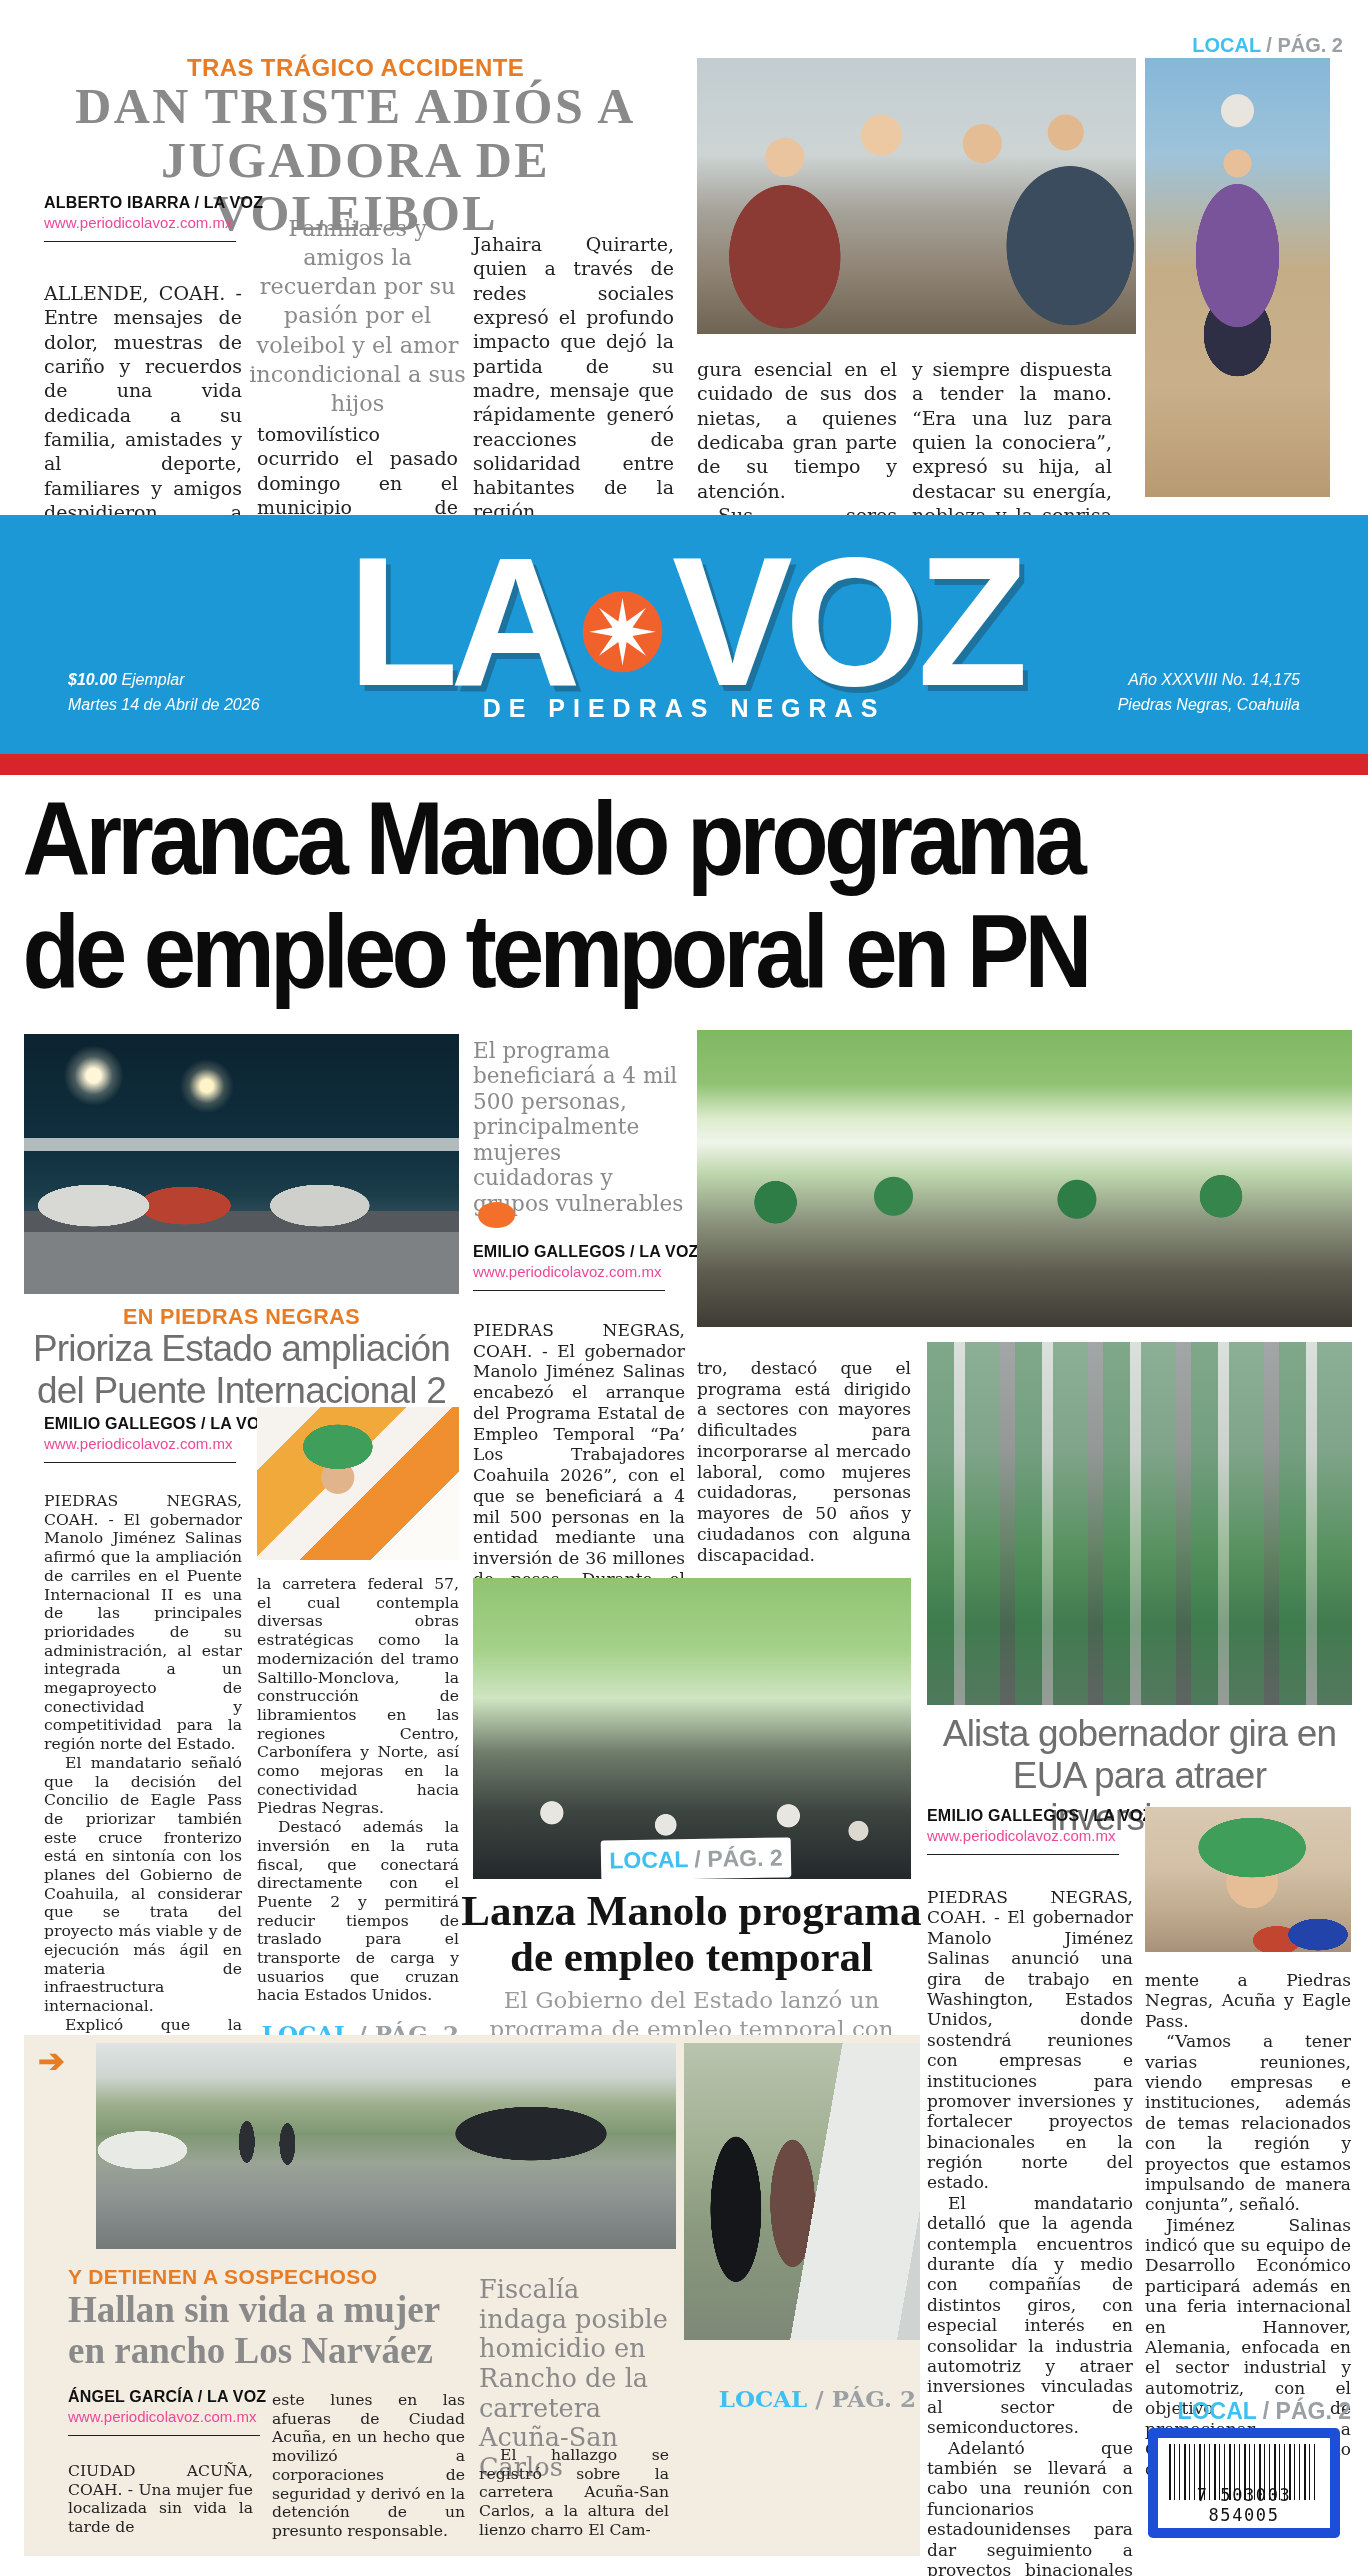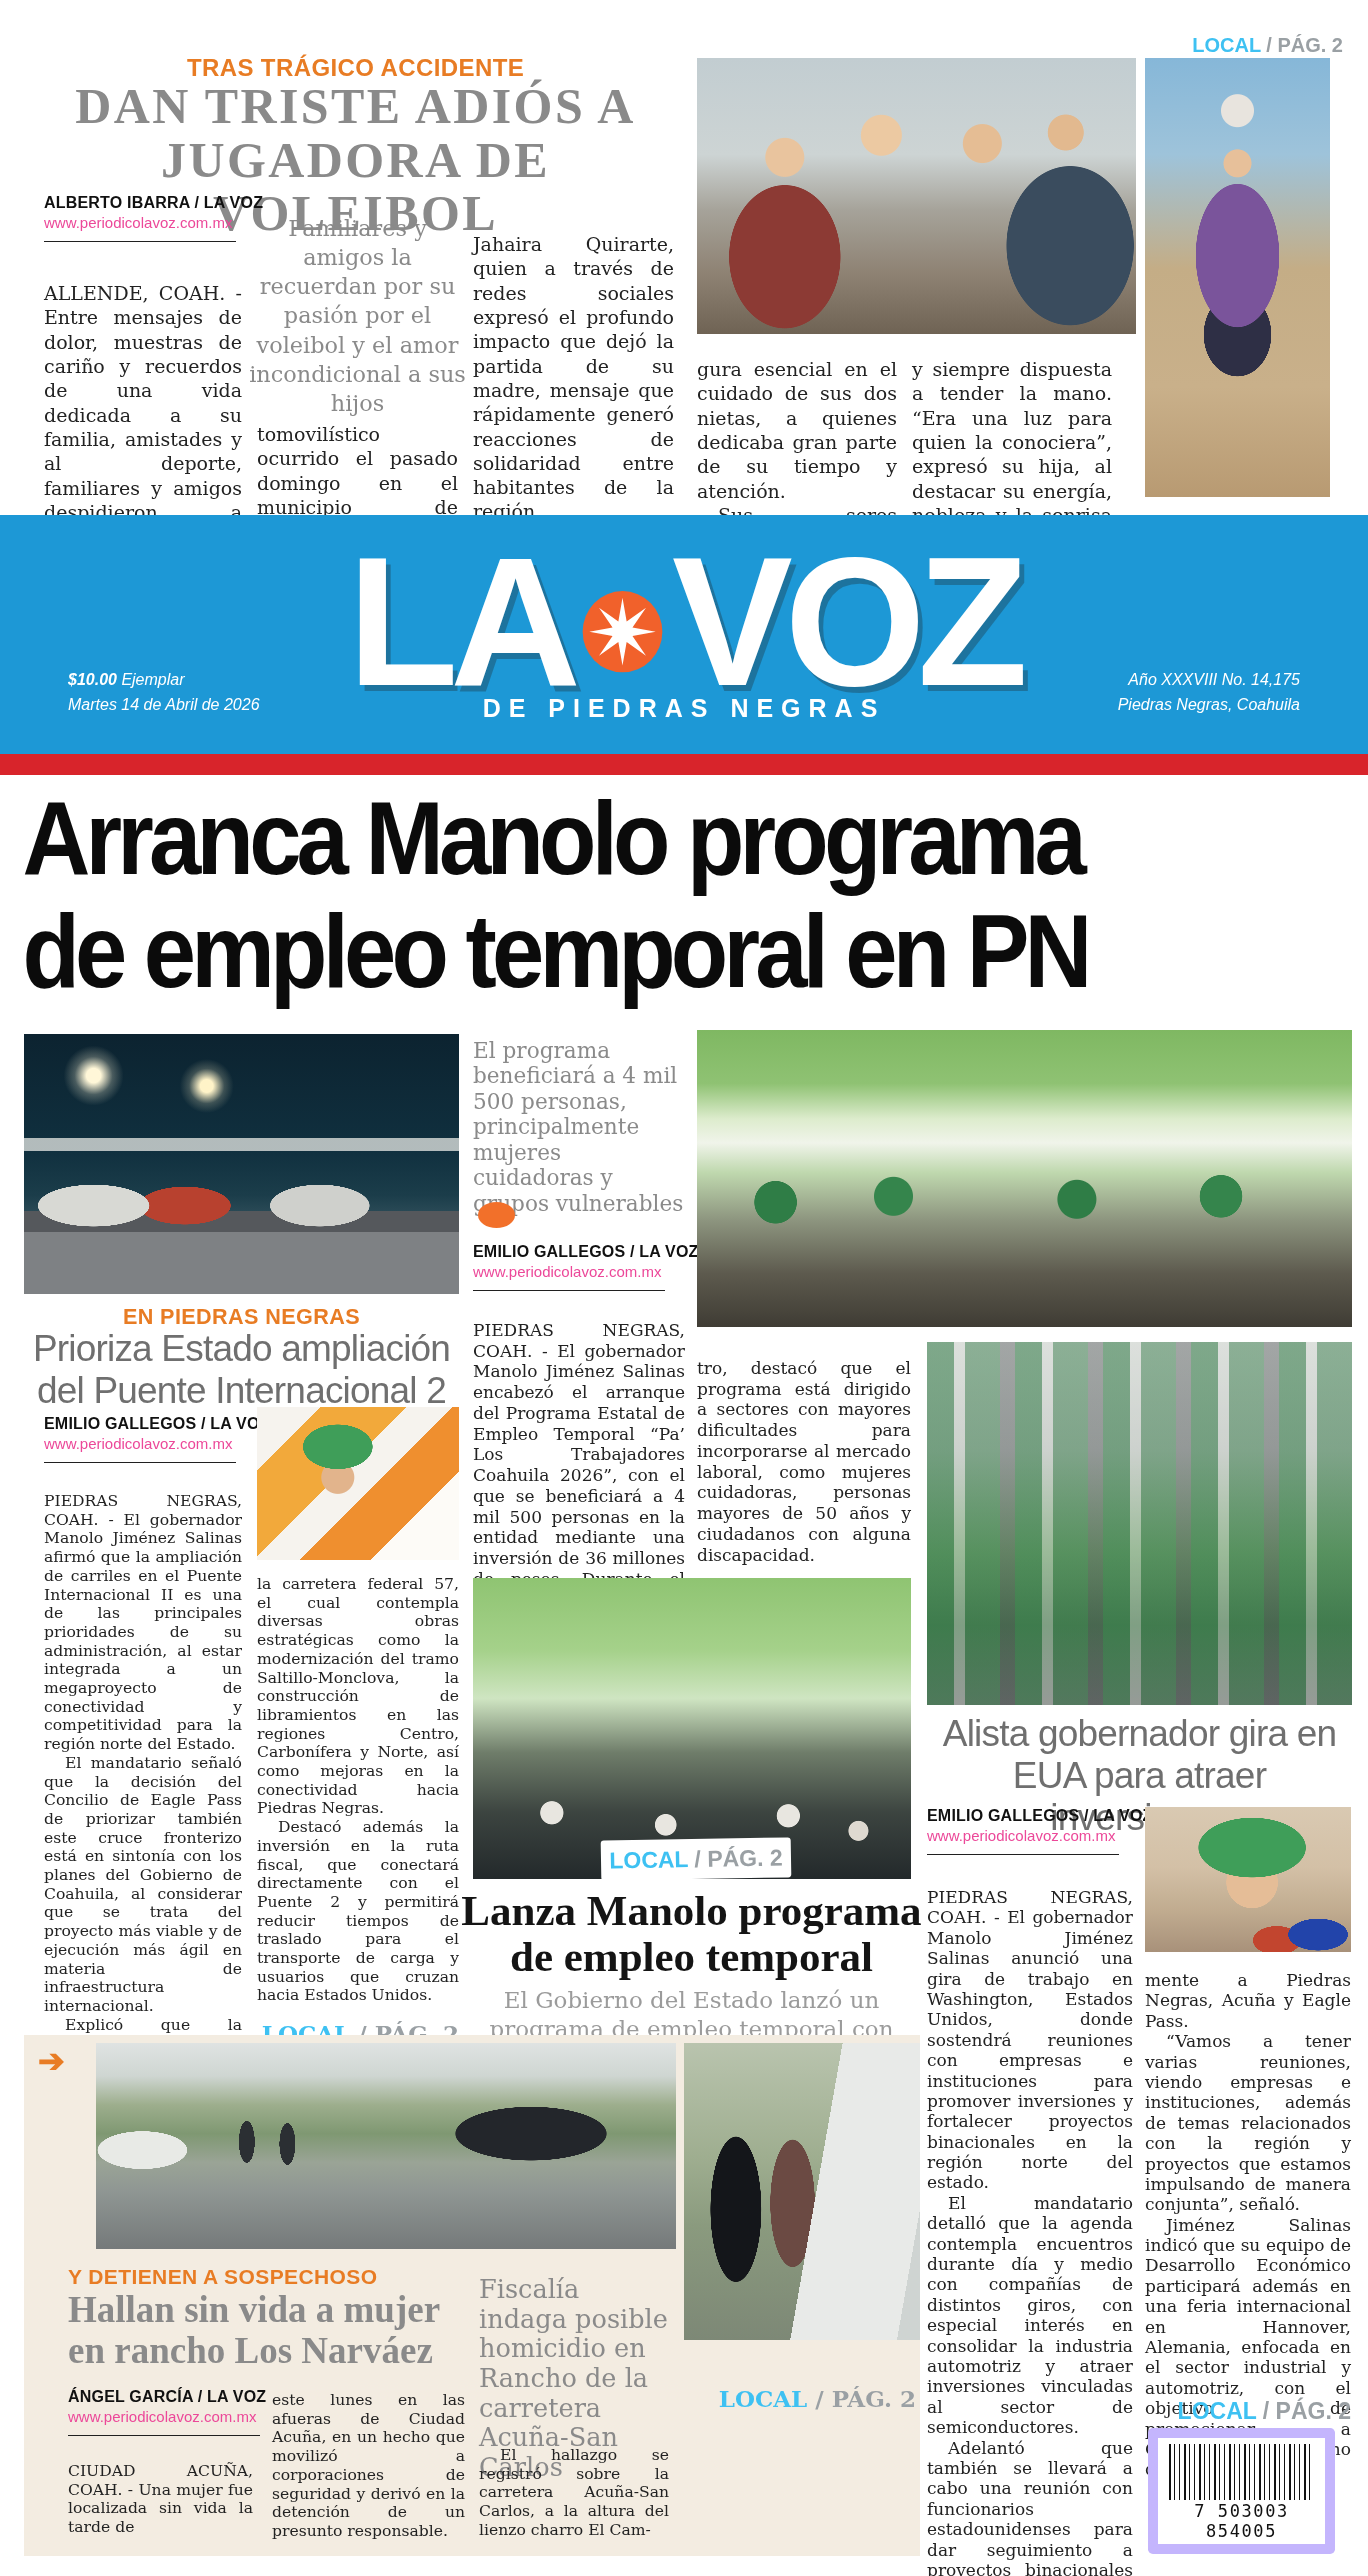--- a/index.html
+++ b/index.html
@@ -107,21 +107,21 @@
 
   
   #main-head{left:22.4px;top:783px;width:1336px;color:#0b0b0b;font-weight:bold;
      font-size:94px;letter-spacing:-4.8px;line-height:1.09;transform:scaleY(1.10);transform-origin:top left;}
 
   
   #beige{left:24px;top:2035px;width:896px;height:521px;background:#f3ece1;}
   .arrow-ico{font-size:32px;color:#e87c24;font-weight:bold;line-height:1;}
 
   
-  #barcode{left:1148px;top:2428px;width:171px;height:110px;background:#c4b5fd;border-radius:4.8px;padding:8px;}
+  #barcode{left:1148px;top:2428px;width:192px;height:110px;background:#1d4ed8;border-radius:4.8px;padding:0;}
   #barcode .inner{position:absolute;left:9.6px;top:9.6px;right:9.6px;bottom:9.6px;background:#fff;}
   #barcode .bars{position:absolute;left:11.2px;top:6.4px;right:11.2px;height:56px;
      background:repeating-linear-gradient(90deg,#111 0 2.4px,#fff 2.4px 4.8px,#111 4.8px 6.4px,#fff 6.4px 10.4px,#111 10.4px 11.2px,#fff 11.2px 15px);}
   #barcode .digits{position:absolute;left:0;bottom:3.2px;width:100%;text-align:center;
      font-family:"DejaVu Sans Mono",monospace;font-size:17px;color:#111;letter-spacing:1.6px;}
 
   .badge{background:#ffffff;border-radius:3.2px;display:flex;align-items:center;justify-content:center;transform:rotate(-1deg);}
   .dot{background:#f2702a;border-radius:50%;}
   .centered{text-align:center;}
 </style>

